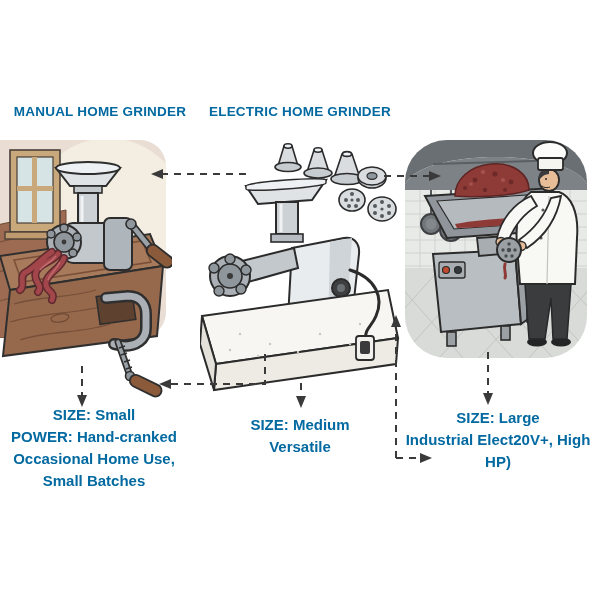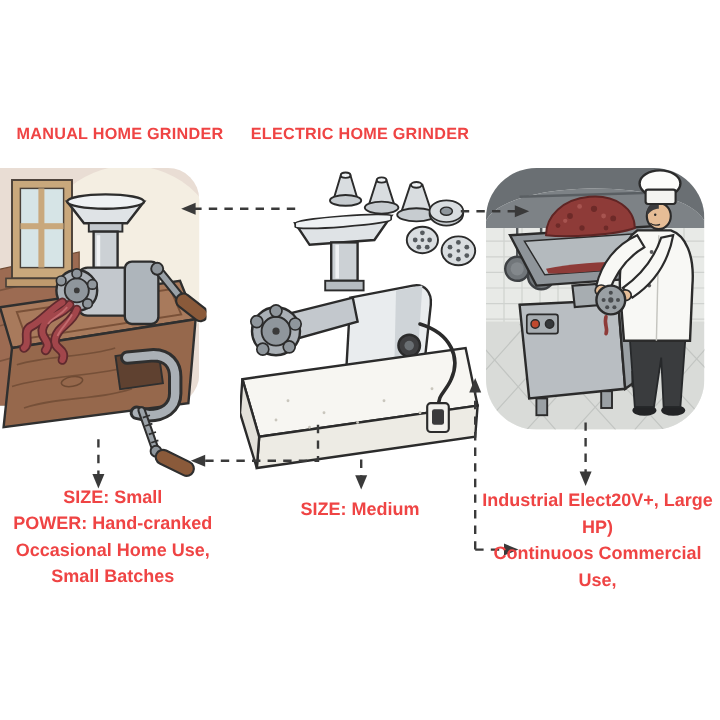--- a/index.html
+++ b/index.html
@@ -1,18 +1,18 @@
 <!DOCTYPE html>
 <html><head>
 <meta charset="utf-8">
 <style>
   html,body{margin:0;padding:0;background:#ffffff;}
   .canvas{
     position:relative;width:600px;height:600px;background:#ffffff;overflow:hidden;
-    font-family:"Liberation Sans",sans-serif;color:#ef4444;
+    font-family:"Liberation Sans",sans-serif;color:#0369a1;
   }
   .col-header{
     position:absolute;top:104px;width:200px;text-align:center;
     font-size:13.5px;font-weight:700;letter-spacing:.2px;font-stretch:condensed;
   }
   .h1{left:0;} .h2{left:200px;} .h3{left:400px;}
   .illus{position:absolute;}
   .illus-1{left:0;top:138px;}
   .illus-2{left:200px;top:138px;}
   .illus-3{left:403px;top:138px;}
@@ -328,19 +328,20 @@
   </svg>
 
   <div class="specs s1">
     <div>SIZE: Small</div>
     <div>POWER: Hand-cranked</div>
     <div>Occasional Home Use,</div>
     <div>Small Batches</div>
   </div>
   <div class="specs s2">
     <div>SIZE: Medium</div>
+    <div>Versatile</div>
   </div>
   <div class="specs s3">
-    <div>Industrial Elect20V+, Large HP)</div>
-    <div>Continuoos Commercial Use,</div>
+    <div>SIZE: Large</div>
+    <div>Industrial Elect20V+, High HP)</div>
   </div>
 
 </div>
 
 </body></html>

